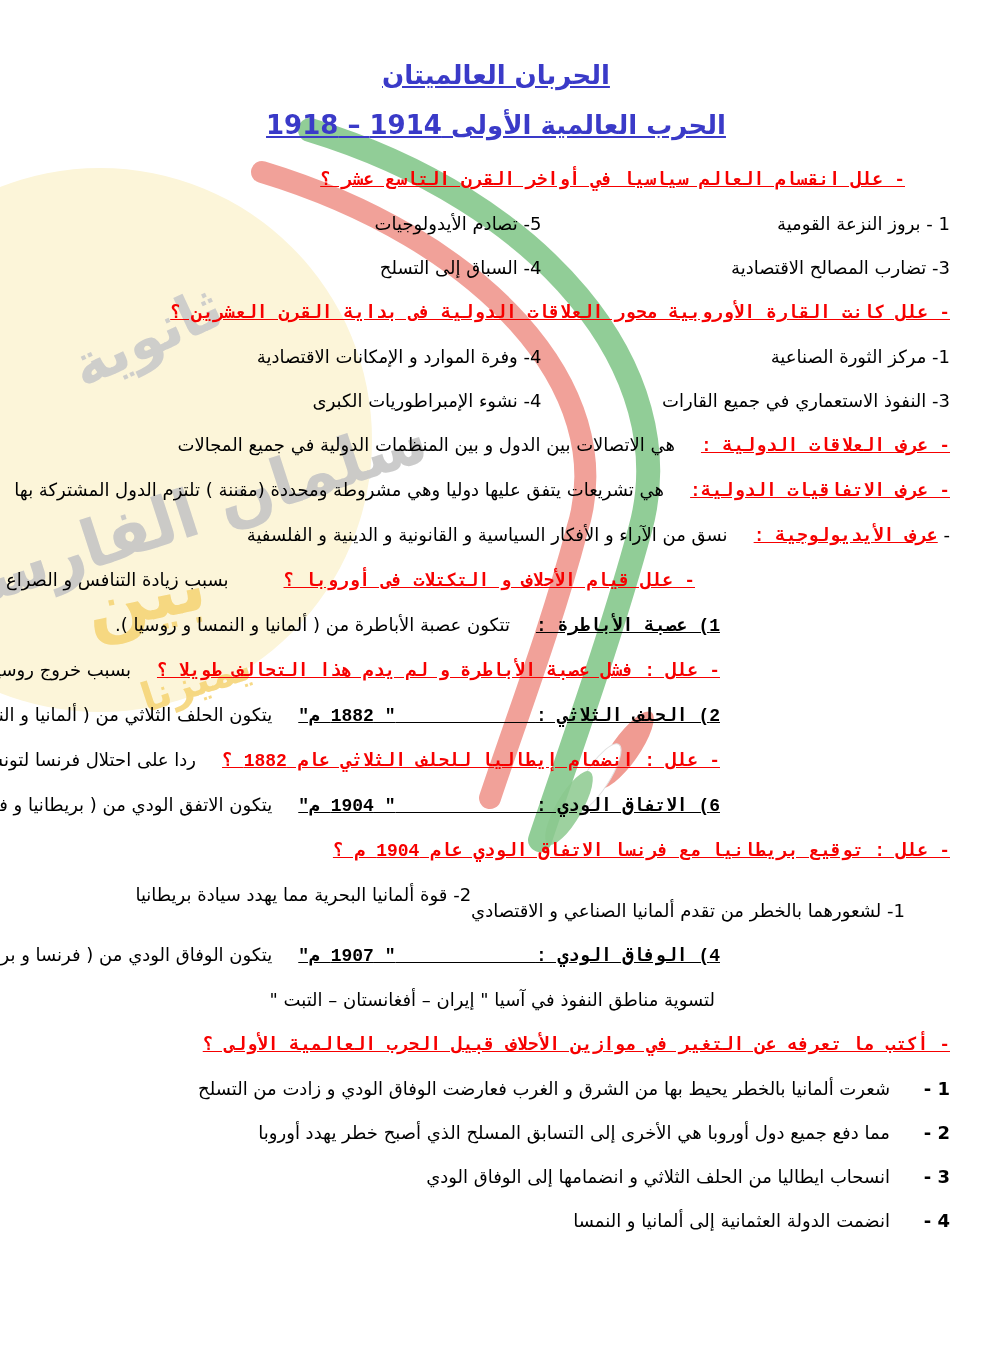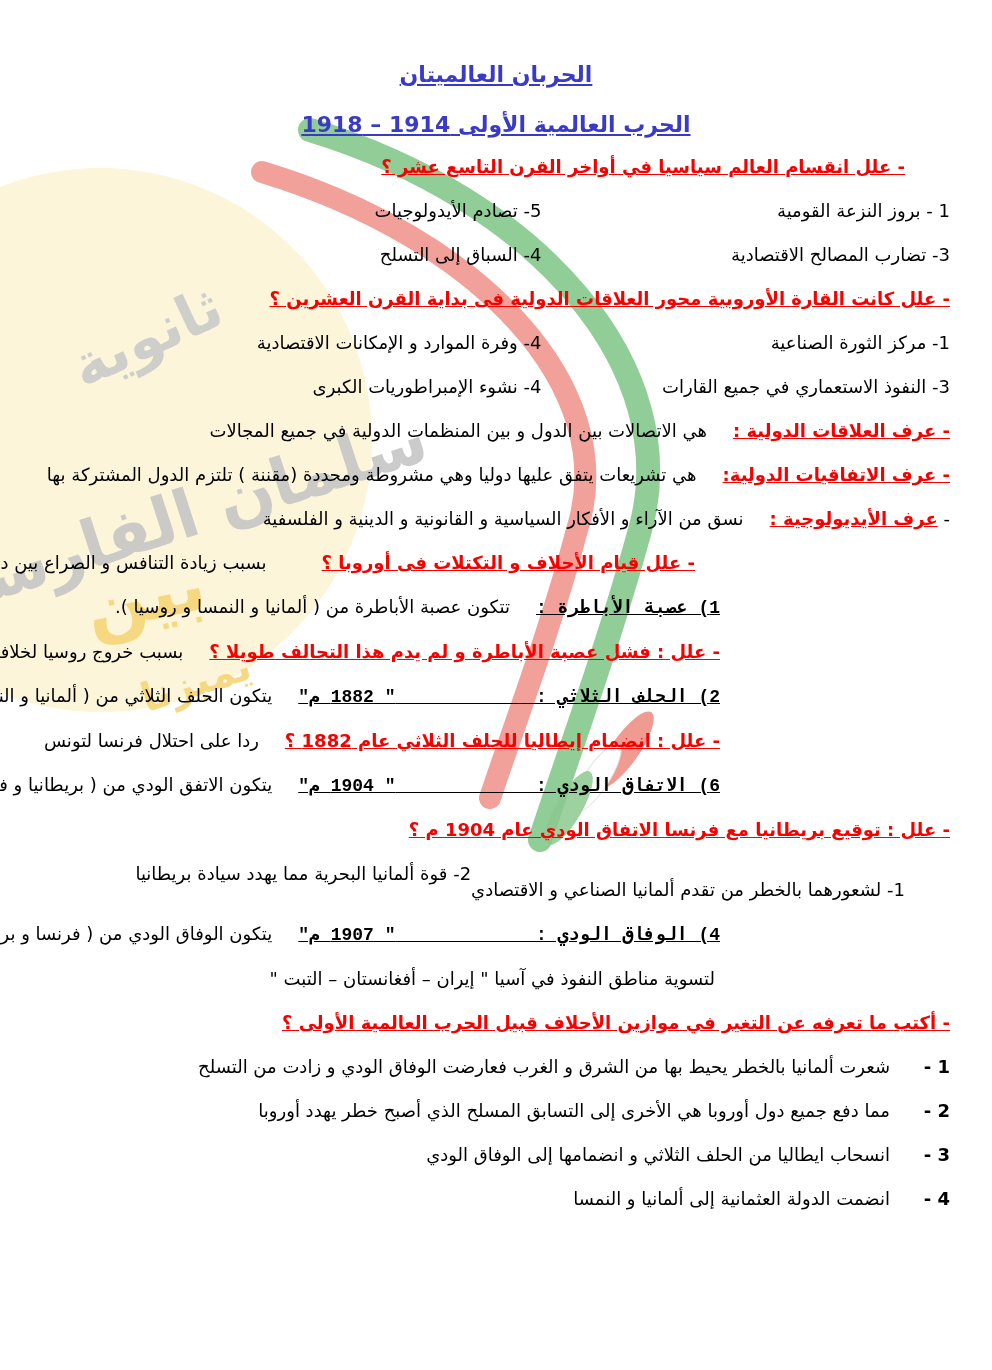--- a/index.html
+++ b/index.html
@@ -10,30 +10,30 @@
     overflow:hidden;
     direction:rtl;
     font-family:"DejaVu Sans", sans-serif;
     color:#000;
   }
   .wm{position:absolute;left:-160px;top:110px;pointer-events:none;}
   .content{position:absolute;inset:0;padding:62px 42px 0 42px;z-index:2;}
 
   .title,.subtitle{
     text-align:center;
-    font-size:22px;font-weight:bold;
+    font-size:26px;font-weight:bold;
     color:#3A3AC8;
     text-decoration:underline;
     line-height:26px;
   }
   .title{margin-bottom:24px;}
-  .subtitle{margin-bottom:16px;text-decoration:underline;}
+  .subtitle{margin-bottom:28px;text-decoration:underline;}
 
   .line{font-size:18px;line-height:26px;margin-bottom:18px;white-space:nowrap;}
-  .red{color:#F60000;font-weight:bold;text-decoration:underline;}
+  .red{color:#F60000;font-weight:bold;text-decoration:underline;font-family:Liberation Mono, monospace;}
   .hdr{font-weight:bold;text-decoration:underline;font-family:Liberation Mono, monospace;}
   .after{margin-right:26px;}
   .after-wide{margin-right:55px;}
   .gap::before{content:"\00a0\00a0\00a0\00a0\00a0\00a0\00a0\00a0\00a0\00a0\00a0\00a0\00a0";}
 
   .ind45{margin-right:45px;}
   .ind230{margin-right:230px;}
   .ind255{margin-right:255px;}
   .ind235{margin-right:235px;}
 

